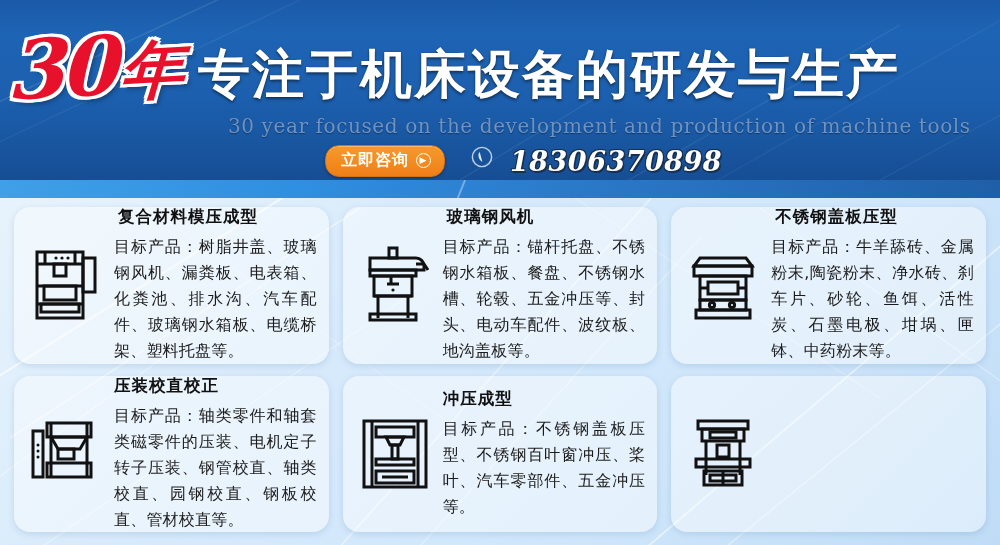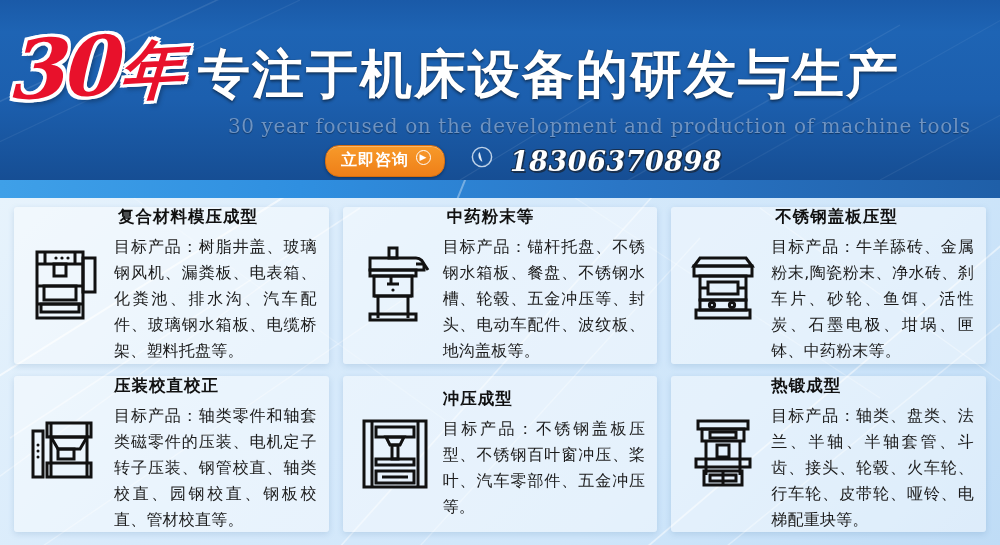--- a/index.html
+++ b/index.html
@@ -55,21 +55,21 @@
     letter-spacing:.6px; white-space:nowrap;
     text-shadow:0 1px 1px rgba(0,0,0,.35);
   }
 
   
   .cta-row {
     position:absolute; left:325px; top:145px;
     display:flex; align-items:center; gap:26px;
   }
   .cta-btn {
-    display:flex; align-items:flex-start; gap:7px;
+    display:flex; align-items:center; gap:7px;
     background:linear-gradient(180deg,#f79a2a 0%,#ef7f18 100%);
     border:1px solid #d86f10;
     border-radius:14px;
     padding:4px 13px 5px 15px;
     color:#fff; font-size:16px; font-weight:bold;
     letter-spacing:1px;
     box-shadow:0 1px 3px rgba(0,0,0,.35), inset 0 1px 0 rgba(255,255,255,.3);
     cursor:pointer;
   }
   .cta-arrow {
@@ -118,21 +118,21 @@
     grid-template-columns:repeat(3,1fr);
     grid-template-rows:repeat(2,1fr);
     column-gap:14px; row-gap:12px;
     padding:9px 14px 13px 14px;
     height:347px;
   }
 
   .card {
     position:relative;
     background:rgba(255,255,255,.46);
-    border-radius:3px;
+    border-radius:16px;
     box-shadow:0 2px 6px rgba(60,110,160,.18);
     display:flex; align-items:center;
     padding:8px 12px 8px 10px;
     overflow:hidden;
   }
   .card-icon {
     flex:0 0 84px; width:84px; height:92px;
     display:flex; align-items:center; justify-content:center;
     color:#111; margin-right:6px;
   }
@@ -243,21 +243,21 @@
             <path d="M58 20h8l4 6"></path>
             <rect x="16" y="32" width="38" height="20"></rect>
             <path d="M33 32v8M29 40h12"></path>
             <circle cx="35" cy="46" r="1.6" fill="currentColor" stroke="none"></circle>
             <path d="M16 52h38"></path>
             <path d="M20 52v22M50 52v22"></path>
             <rect x="12" y="70" width="46" height="6"></rect>
           </svg>
         </div>
         <div class="card-text">
-          <div class="card-title">中药粉末等</div>
+          <div class="card-title">玻璃钢风机</div>
           <div class="card-desc">目标产品：锚杆托盘、不锈钢水箱板、餐盘、不锈钢水槽、轮毂、五金冲压等、封头、电动车配件、波纹板、地沟盖板等。</div>
         </div>
       </div>
 
       <div class="card r1">
         <div class="card-icon">
           <svg viewBox="0 0 74 82" fill="none" stroke="currentColor" stroke-width="3">
             <path d="M14 14h46l6 8H8z"></path>
             <rect x="8" y="22" width="58" height="10"></rect>
             <rect x="14" y="32" width="46" height="24"></rect>
@@ -321,21 +321,17 @@
             <rect x="16" y="16" width="42" height="12"></rect>
             <rect x="24" y="19" width="26" height="6"></rect>
             <path d="M20 28v34M54 28v34"></path>
             <rect x="31" y="32" width="12" height="12"></rect>
             <rect x="10" y="46" width="54" height="8"></rect>
             <rect x="18" y="58" width="38" height="14"></rect>
             <path d="M37 58v14"></path>
             <rect x="24" y="62" width="26" height="6"></rect>
           </svg>
         </div>
-        <div class="card-text">
-          <div class="card-title">热锻成型</div>
-          <div class="card-desc">目标产品：轴类、盘类、法兰、半轴、半轴套管、斗齿、接头、轮毂、火车轮、行车轮、皮带轮、哑铃、电梯配重块等。</div>
-        </div>
       </div>
 
     </div>
   </div>
 </div>
 
 </body></html>

